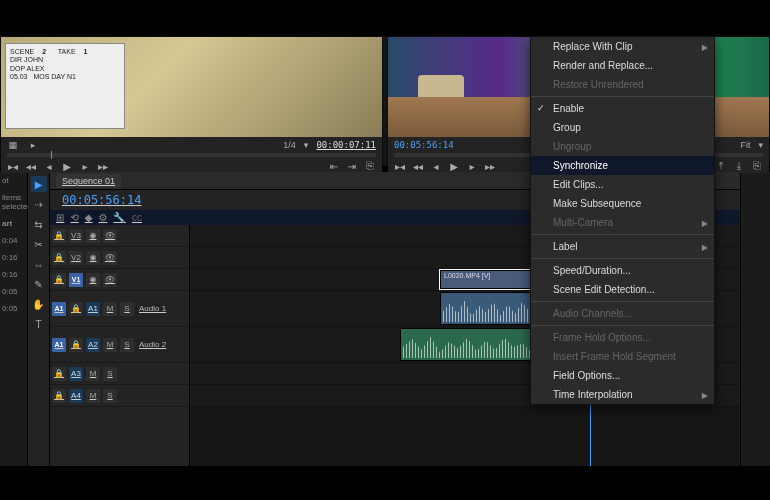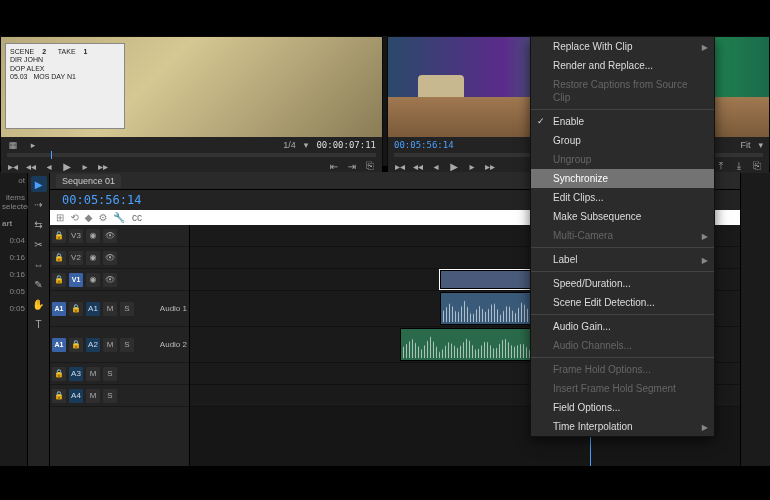--- a/index.html
+++ b/index.html
@@ -11,38 +11,38 @@
   .viewer { height: 100px; background: #111; margin: 0; position: relative; overflow: hidden; }
   .clapper { position:absolute; inset:0; background: linear-gradient(135deg,#b8a97a 0%, #d6c893 40%, #8a7d57 100%); }
   .clapper-board { position:absolute; left:4px; top:6px; width:120px; height:86px; background:#eee; border:1px solid #888; font-size:7px; color:#222; padding:4px; line-height:1.2; }
   .slate-row { display:flex; gap:8px; }
   .desk-scene { position:absolute; inset:0; background: linear-gradient(90deg,#2a4a6a 0%, #5a2a8a 30%, #2aaa5a 60%, #1a6a4a 100%); }
   .desk { position:absolute; bottom:0; left:0; right:0; height:40px; background:linear-gradient(#a07850,#7a5a3a); }
   .camera { position:absolute; right:60px; bottom:30px; width:50px; height:28px; background:#111; border-radius:3px; }
   .basket { position:absolute; left:30px; bottom:28px; width:46px; height:34px; background:#c8b890; border-radius:4px 4px 2px 2px; }
   .controls-row { display:flex; align-items:center; height:16px; padding:0 6px; gap:8px; background:#232323; font-size:9px; color:#aaa; }
   .controls-row .tc { font-family: monospace; color:#4aa0ff; }
-  .controls-row .tc-white { color:#ddd; font-family:monospace; }
+  .controls-row .tc-white { color:#ddd; font-family:monospace;text-decoration:underline; }
   .spacer { flex:1; }
   .btn-icon { width:12px; height:12px; display:inline-flex; align-items:center; justify-content:center; color:#aaa; cursor:pointer; }
   .transport-row { display:flex; align-items:center; height:14px; padding:0 6px; gap:6px; background:#232323; }
   .ruler-thin { height:4px; background:#333; margin:0 6px 2px; position:relative; }
   .ruler-thin .playhead { position:absolute; top:-2px; width:1px; height:8px; background:#4aa0ff; }
 
   .mid-divider { height:6px; background:#000; }
 
-  .lower { display:flex; height:294px;text-align:right; }
+  .lower { display:flex; height:294px; }
   .left-panel { width:28px; background:#1b1b1b; border-right:1px solid #000; padding:4px 2px; font-size:8px; color:#888; }
   .left-panel div { margin-bottom:8px; }
 
   .tools-col { width:22px; background:#232323; border-right:1px solid #000; padding-top:4px; display:flex; flex-direction:column; align-items:center; gap:4px; }
   .tool { width:16px; height:16px; display:flex; align-items:center; justify-content:center; color:#aaa; border-radius:2px; cursor:pointer; }
   .tool.active { background:#1a3a5a; color:#4aa0ff; }
 
-  .timeline { flex:1; background:#ffffff; display:flex; flex-direction:column; position:relative; }
+  .timeline { flex:1; background:#0f172a; display:flex; flex-direction:column; position:relative;text-decoration:underline; }
   .timeline-header { display:flex; align-items:center; height:18px; background:#2a2a2a; padding:0 6px; gap:6px; border-bottom:1px solid #000; }
   .timeline-header .tab { font-size:9px; color:#ccc; padding:2px 6px; background:#333; border-radius:2px 2px 0 0; }
   .tc-big { font-family:monospace; color:#4aa0ff; font-size:12px; padding:2px 6px; }
   .timecode-row { height:20px; background:#232323; display:flex; align-items:center; padding:0 6px; gap:6px; }
   .mini-icons { display:flex; gap:6px; padding:2px 6px; }
   .mini-icons span { cursor:pointer; color:#888; font-size:10px; }
 
   .ruler-row { height:14px; background:#1a1a1a; border-bottom:1px solid #000; position:relative; font-size:8px; color:#888; }
   .ruler-row .tick { position:absolute; top:0; height:100%; border-left:1px solid #444; padding-left:2px; }
 
@@ -66,21 +66,21 @@
     clip-path: polygon(0 60%, 5% 30%, 10% 70%, 15% 20%, 20% 80%, 25% 40%, 30% 65%, 35% 25%, 40% 75%, 45% 35%, 50% 70%, 55% 25%, 60% 60%, 65% 45%, 70% 80%, 75% 30%, 80% 55%, 85% 25%, 90% 70%, 95% 40%, 100% 60%, 100% 100%, 0 100%);
   }
   .playline { position:absolute; top:0; bottom:0; width:1px; background:#4aa0ff; }
 
   .right-tools { width:30px; background:#1b1b1b; border-left:1px solid #000; }
 
   
   .ctx-menu { position:absolute; left:530px; top:36px; width:185px; background:#2b2b2b; border:1px solid #111; box-shadow:0 4px 12px rgba(0,0,0,.6); z-index:50; font-size:10px; color:#ddd; }
   .ctx-item { padding:3px 14px 3px 22px; position:relative; cursor:pointer; line-height:13px; }
   .ctx-item.disabled { color:#666; cursor:default; }
-  .ctx-item.highlight { background:#737373; color:#fff; }
+  .ctx-item.highlight { background:#0f172a; color:#fff; }
   .ctx-sep { height:1px; background:#444; margin:2px 0; }
   .ctx-item .check { position:absolute; left:6px; top:3px; font-size:9px; }
   .ctx-item .arrow { position:absolute; right:6px; top:4px; font-size:8px; color:#888; }
 </style>
 </head>
 <body>
 
 <div class="top-black"></div>
 
 <div class="monitors">
@@ -272,35 +272,34 @@
       </div>
     </div>
   </div>
 
   <div class="right-tools"></div>
 </div>
 
 <div class="ctx-menu" id="ctx">
     <div class="ctx-item">Replace With Clip<span class="arrow">▶</span></div>
     <div class="ctx-item">Render and Replace...</div>
-    <div class="ctx-item disabled">Restore Captions from Source Clip</div>
+    <div class="ctx-item disabled">Restore Unrendered</div>
     <div class="ctx-sep"></div>
     <div class="ctx-item">Enable<span class="check">✓</span></div>
     <div class="ctx-item">Group</div>
     <div class="ctx-item disabled">Ungroup</div>
     <div class="ctx-item highlight">Synchronize</div>
     <div class="ctx-item">Edit Clips...</div>
     <div class="ctx-item">Make Subsequence</div>
     <div class="ctx-item disabled">Multi-Camera<span class="arrow">▶</span></div>
     <div class="ctx-sep"></div>
     <div class="ctx-item">Label<span class="arrow">▶</span></div>
     <div class="ctx-sep"></div>
     <div class="ctx-item">Speed/Duration...</div>
     <div class="ctx-item">Scene Edit Detection...</div>
     <div class="ctx-sep"></div>
-    <div class="ctx-item">Audio Gain...</div>
     <div class="ctx-item disabled">Audio Channels...</div>
     <div class="ctx-sep"></div>
     <div class="ctx-item disabled">Frame Hold Options...</div>
     <div class="ctx-item disabled">Insert Frame Hold Segment</div>
     <div class="ctx-item">Field Options...</div>
     <div class="ctx-item">Time Interpolation<span class="arrow">▶</span></div>
   </div>
 
 </body></html>

